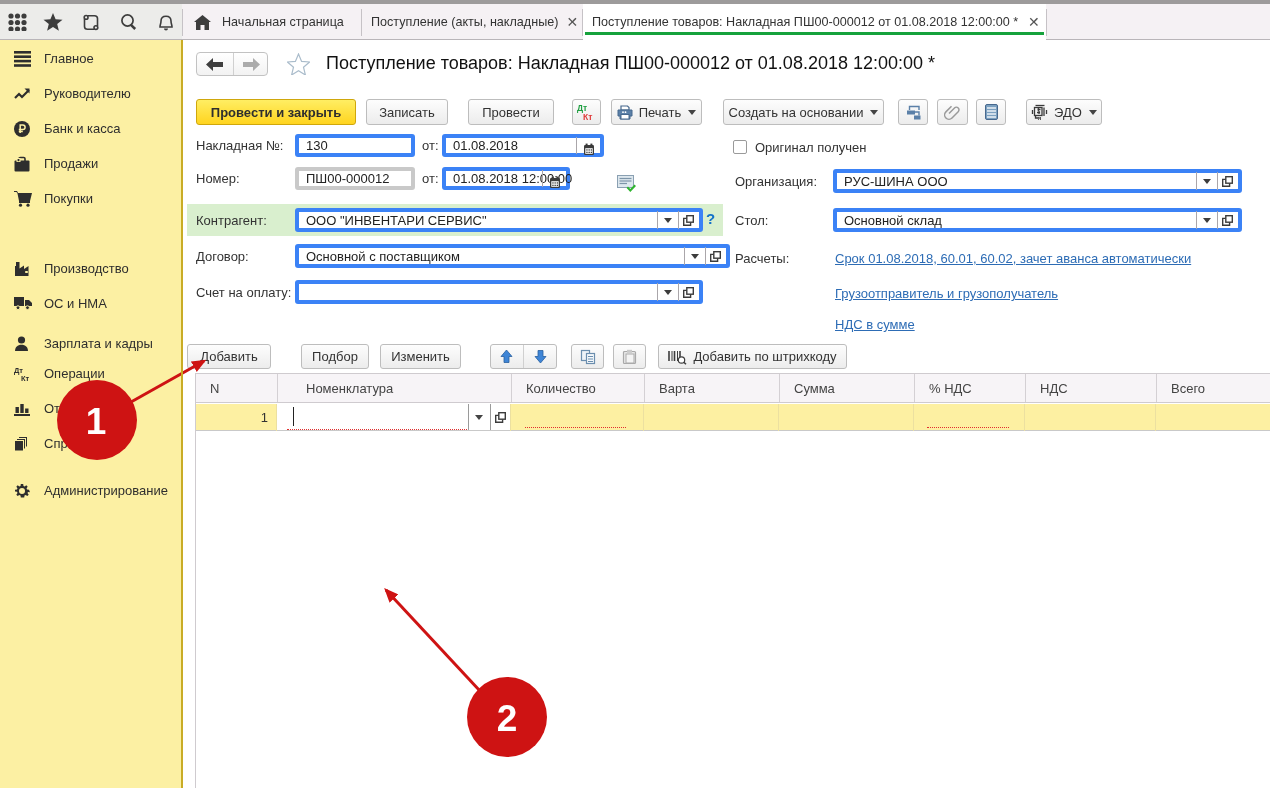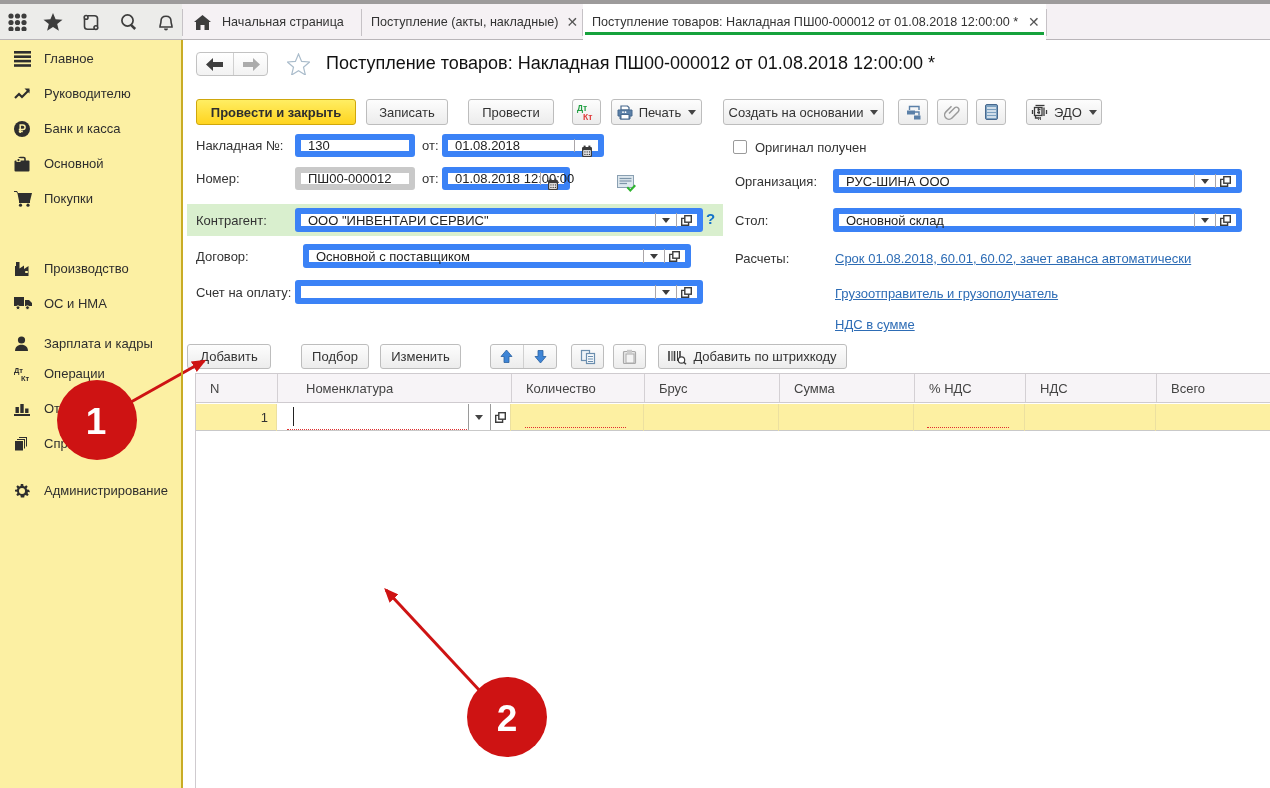--- a/index.html
+++ b/index.html
@@ -32,21 +32,21 @@
 #navgrp .div { position:absolute; left:36px; top:0; width:1px; height:22px; background:#d0d0d0; }
 #title { position:absolute; left:143px; top:13px; font-size:18px; font-weight:normal; color:#111; white-space:nowrap; }
 
 
 .btn { position:absolute; height:26px; border:1px solid #bdbdbd; border-radius:3px; background:linear-gradient(#fdfdfd,#ececec); display:flex; align-items:center; justify-content:center; font-size:13px; color:#333; white-space:nowrap; }
 .btn.yellow { border:1px solid #cfa70c; background:linear-gradient(#ffee63,#ffd41f); font-weight:bold; color:#2e2e2e; }
 .caret { display:inline-block; width:0; height:0; border-left:4px solid transparent; border-right:4px solid transparent; border-top:5px solid #444; margin-left:7px; }
 
 
 .flabel { position:absolute; font-size:13px; color:#333; white-space:nowrap; }
-.input { position:absolute; border:6px solid #3b82f6; border-radius:3px; background:#fff; font-size:13px; color:#222; display:flex; align-items:center; padding-left:7px; white-space:nowrap; }
+.input { position:absolute; border:4px solid #3b82f6; border-radius:3px; background:#fff; font-size:13px; color:#222; display:flex; align-items:center; padding-left:7px; white-space:nowrap; }
 .input.gray { border-color:#c9c9c9; }
 .divv { position:absolute; top:-1px; bottom:-1px; width:1px; background:#aaa6aa; }
 .tri { position:absolute; top:50%; margin-top:-2px; width:0; height:0; border-left:4.5px solid transparent; border-right:4.5px solid transparent; border-top:5px solid #3c3c3c; }
 .cpi { position:absolute; right:5px; top:50%; margin-top:-5.5px; width:11px; height:11px; }
 .qmark { color:#1271c9; font-weight:bold; font-size:15px; }
 .greenblock { position:absolute; left:4px; top:164px; width:536px; height:32px; background:#d9efce; }
 a.lnk { color:#2d6cb5; text-decoration:underline; white-space:nowrap; position:absolute; font-size:13px; }
 
 
 #tblhead { position:absolute; left:12px; top:333px; width:1080px; height:30px; background:#f7f4f7; border:1px solid #cfcbcf; }
@@ -163,21 +163,21 @@
         </svg>
       <span class="lbl">Банк и касса</span>
     </div>
     <div class="sbitem" style="top:106px;">
       <svg width="16" height="16" viewBox="0 0 16 16">
           <rect x="0.5" y="4.5" width="15" height="11" rx="1" fill="#2e2e2e"></rect>
           <path fill="none" stroke="#2e2e2e" stroke-width="1.6" d="M5 5V2.8A1.3 1.3 0 016.3 1.5h3.4A1.3 1.3 0 0111 2.8V5"></path>
           <rect x="2.5" y="2" width="4" height="4" fill="#fcf0a3"></rect>
           <rect x="3.6" y="3" width="1.8" height="2.2" fill="#2e2e2e"></rect>
         </svg>
-      <span class="lbl">Основной</span>
+      <span class="lbl">Продажи</span>
     </div>
     <div class="sbitem" style="top:141px;">
       <svg width="18" height="16" viewBox="0 0 18 16">
           <path fill="#2e2e2e" d="M0 0h3l1 2h14l-2 8H5L3.5 2.5 2.5 1H0zM5 10h11v2H5z"></path>
           <circle cx="6.5" cy="14.2" r="1.6" fill="#2e2e2e"></circle>
           <circle cx="14" cy="14.2" r="1.6" fill="#2e2e2e"></circle>
         </svg>
       <span class="lbl">Покупки</span>
     </div>
     <div class="sbitem" style="top:211px;">
@@ -378,21 +378,21 @@
         <svg class="cpi" viewBox="0 0 11 11">
             <g fill="none" stroke="#3c3c3c" stroke-width="1.4">
               <rect x="3.8" y="0.7" width="6.5" height="6.5"></rect>
               <path d="M3.8 3.4 H0.7 V10.3 H7.6 V7.2"></path>
             </g>
           </svg>
       </div>
       <div class="flabel qmark" style="left:523px;top:170px;">?</div>
 
       <div class="flabel" style="left:13px;top:209px;">Договор:</div>
-      <div class="input" style="left:120px;top:204px;width:388px;height:24px;">Основной с поставщиком
+      <div class="input" style="left:112px;top:204px;width:435px;height:24px;">Основной с поставщиком
         <div class="divv" style="right:41px;"></div><div class="divv" style="right:20px;"></div>
         <span class="tri" style="right:27px;"></span>
         <svg class="cpi" viewBox="0 0 11 11">
             <g fill="none" stroke="#3c3c3c" stroke-width="1.4">
               <rect x="3.8" y="0.7" width="6.5" height="6.5"></rect>
               <path d="M3.8 3.4 H0.7 V10.3 H7.6 V7.2"></path>
             </g>
           </svg>
       </div>
 
@@ -479,21 +479,21 @@
             </g>
             <circle cx="13.5" cy="11" r="3.2" fill="#fff" stroke="#3d3d3d" stroke-width="1.2"></circle>
             <line x1="15.8" y1="13.2" x2="18" y2="15.3" stroke="#3d3d3d" stroke-width="1.5"></line>
           </svg>
         Добавить по штрихкоду
       </div>
       <div id="tblhead">
         <div class="th" style="left:0;width:81px;border-left:none;">N</div>
         <div class="th" style="left:81px;width:234px;padding-left:28px;">Номенклатура</div>
         <div class="th" style="left:315px;width:133px;">Количество</div>
-        <div class="th" style="left:448px;width:135px;">Брус</div>
+        <div class="th" style="left:448px;width:135px;">Варта</div>
         <div class="th" style="left:583px;width:135px;">Сумма</div>
         <div class="th" style="left:718px;width:111px;">% НДС</div>
         <div class="th" style="left:829px;width:131px;">НДС</div>
         <div class="th" style="left:960px;width:115px;">Всего</div>
       </div>
       <div id="row1">
         <div class="abs" style="left:0;top:0;width:81px;height:27px;text-align:right;padding:6px 8px 0 0;color:#333;">1</div>
         <div class="abs" style="left:82px;top:0;width:233px;height:26px;background:#fff;">
           <div class="abs" style="left:16px;top:3px;width:1px;height:19px;background:#222;"></div>
           <div class="abs" style="left:191px;top:0;width:1px;height:26px;background:#9a9a9a;"></div>

